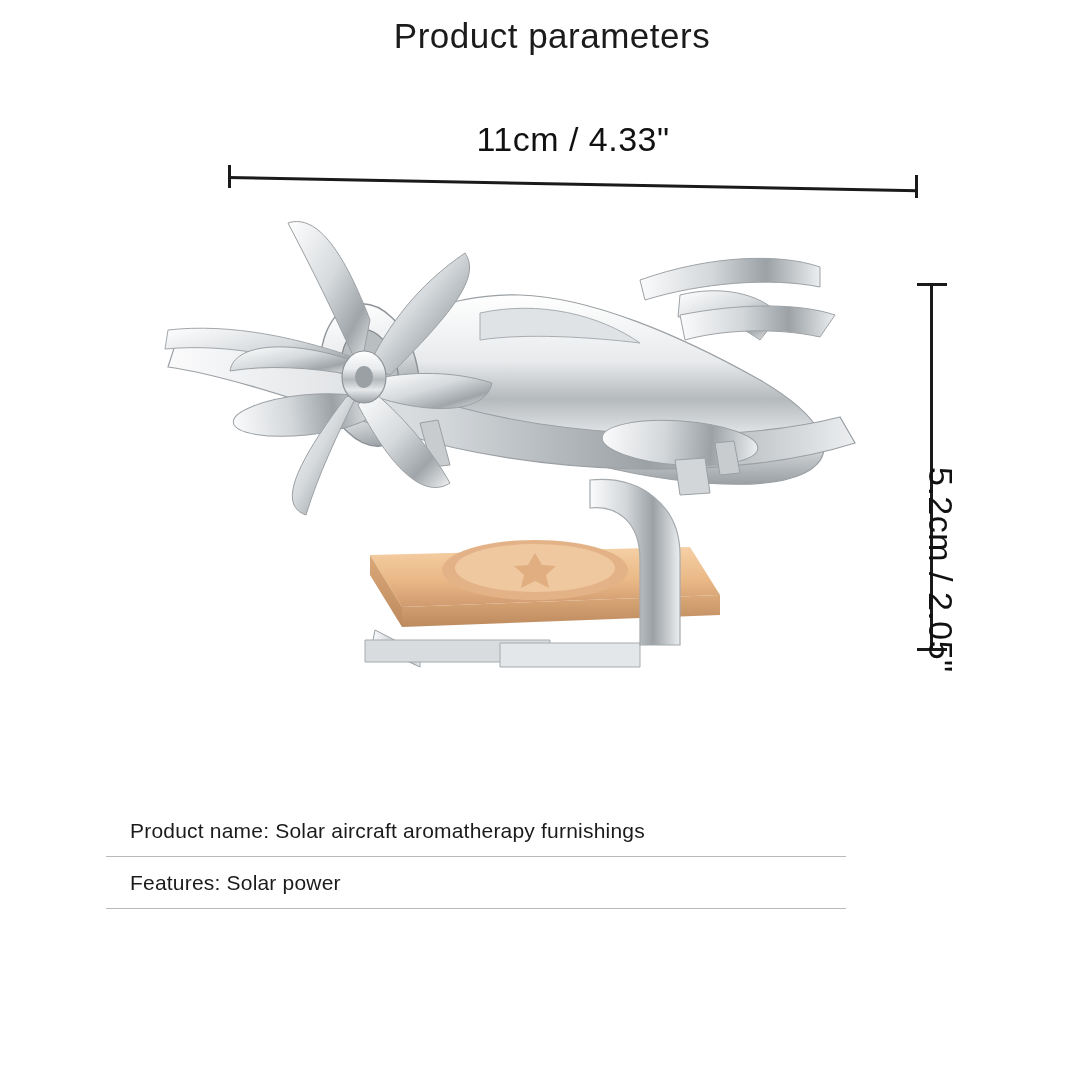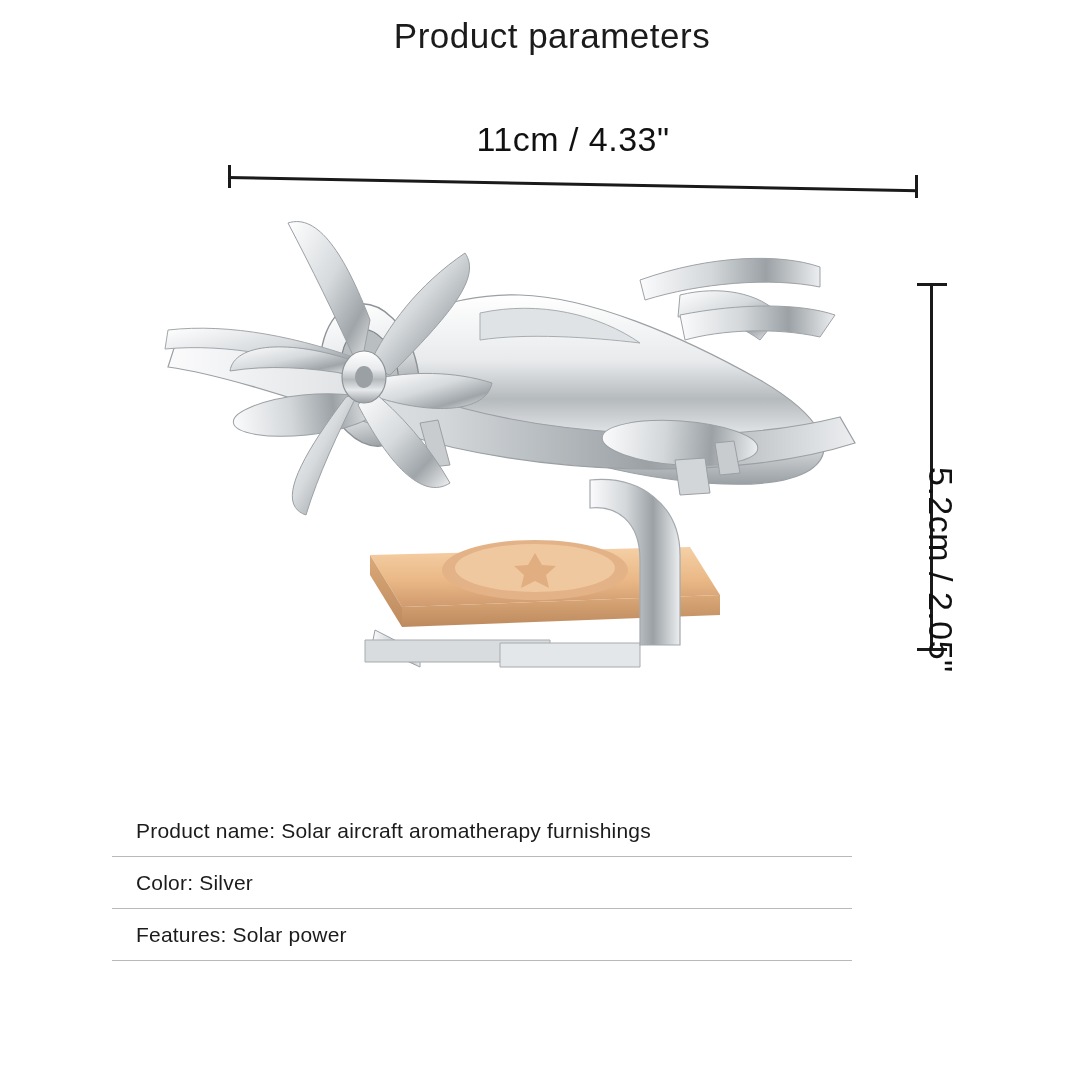--- a/index.html
+++ b/index.html
@@ -117,21 +117,21 @@
     left: 120px;
     top: 175px;
     width: 760px;
     height: 520px;
   }
   .product-figure svg { display: block; }
 
   
   .spec-list {
     position: absolute;
-    left: 112px;
+    left: 106px;
     top: 805px;
     width: 740px;
   }
   .spec-row {
     height: 52px;
     display: flex;
     align-items: center;
     border-bottom: 1px solid #b9b9b9;
     padding-left: 24px;
     box-sizing: border-box;
@@ -259,20 +259,17 @@
         </g>
       </g>
     </svg>
   </div>
 
   <div class="spec-list">
     <div class="spec-row">
       <span class="spec-text">Product name: Solar aircraft aromatherapy furnishings</span>
     </div>
     <div class="spec-row">
-      <span class="spec-text">Color: Silver</span>
-    </div>
-    <div class="spec-row">
       <span class="spec-text">Features: Solar power</span>
     </div>
   </div>
 
 </div>
 
 </body></html>

